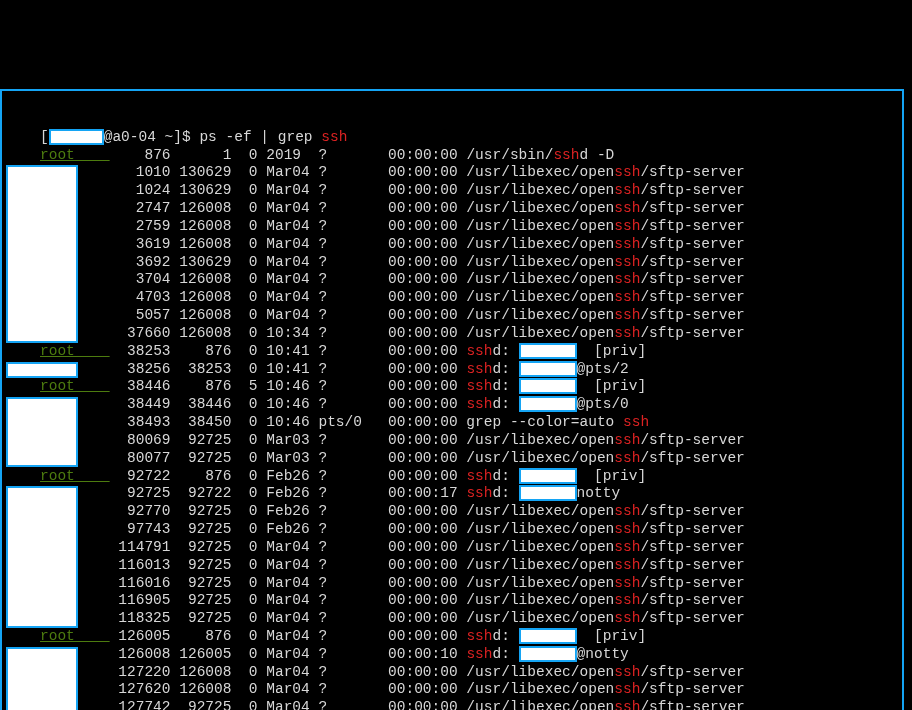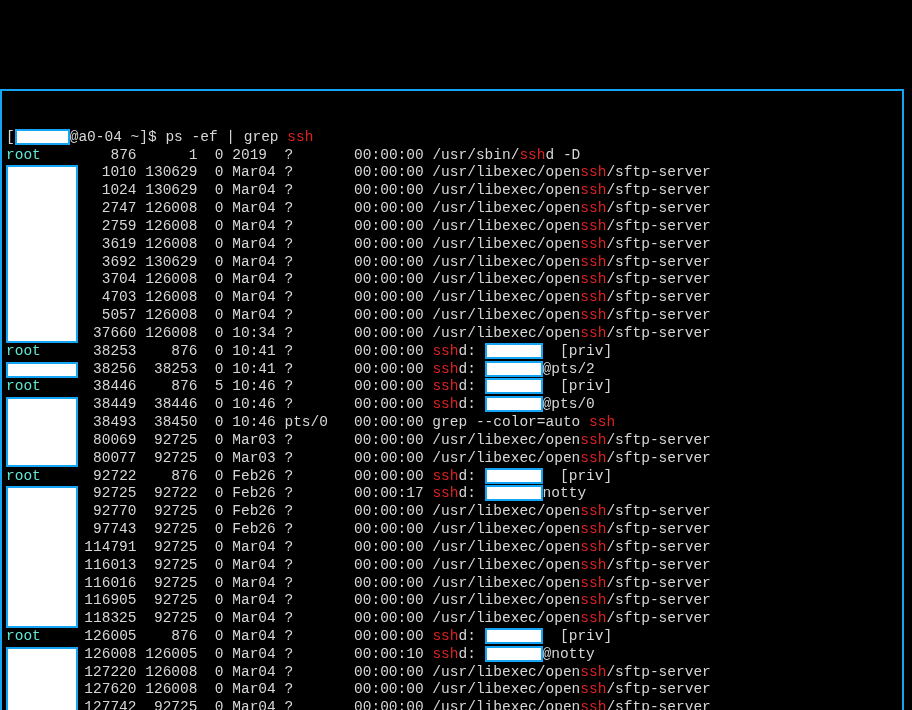--- a/index.html
+++ b/index.html
@@ -14,23 +14,23 @@
   }
   .terminal {
     border: 2px solid #14a4f4;
     padding: 2px 4px 2px 4px;
     width: 904px;
     height: 706px;
     box-sizing: border-box;
     overflow: hidden;
     position: relative;
   }
-  .row { white-space: pre; }
+  .row { white-space: pre; margin-left: 34px; }
   .hl-red { color: #d22; }
-  .hl-gray { color: #5eead4; }
+  .hl-gray { color: #4d7c0f; text-decoration: underline; }
   .block {
     display: inline-block;
     background: #fff;
     border: 2px solid #14a4f4;
     vertical-align: top;
     box-sizing: border-box;
   }
   .block-tiny { width: 55px; height: 16px; } 
   .block-sftp { width: 58px; height: 16px; }
 </style>

